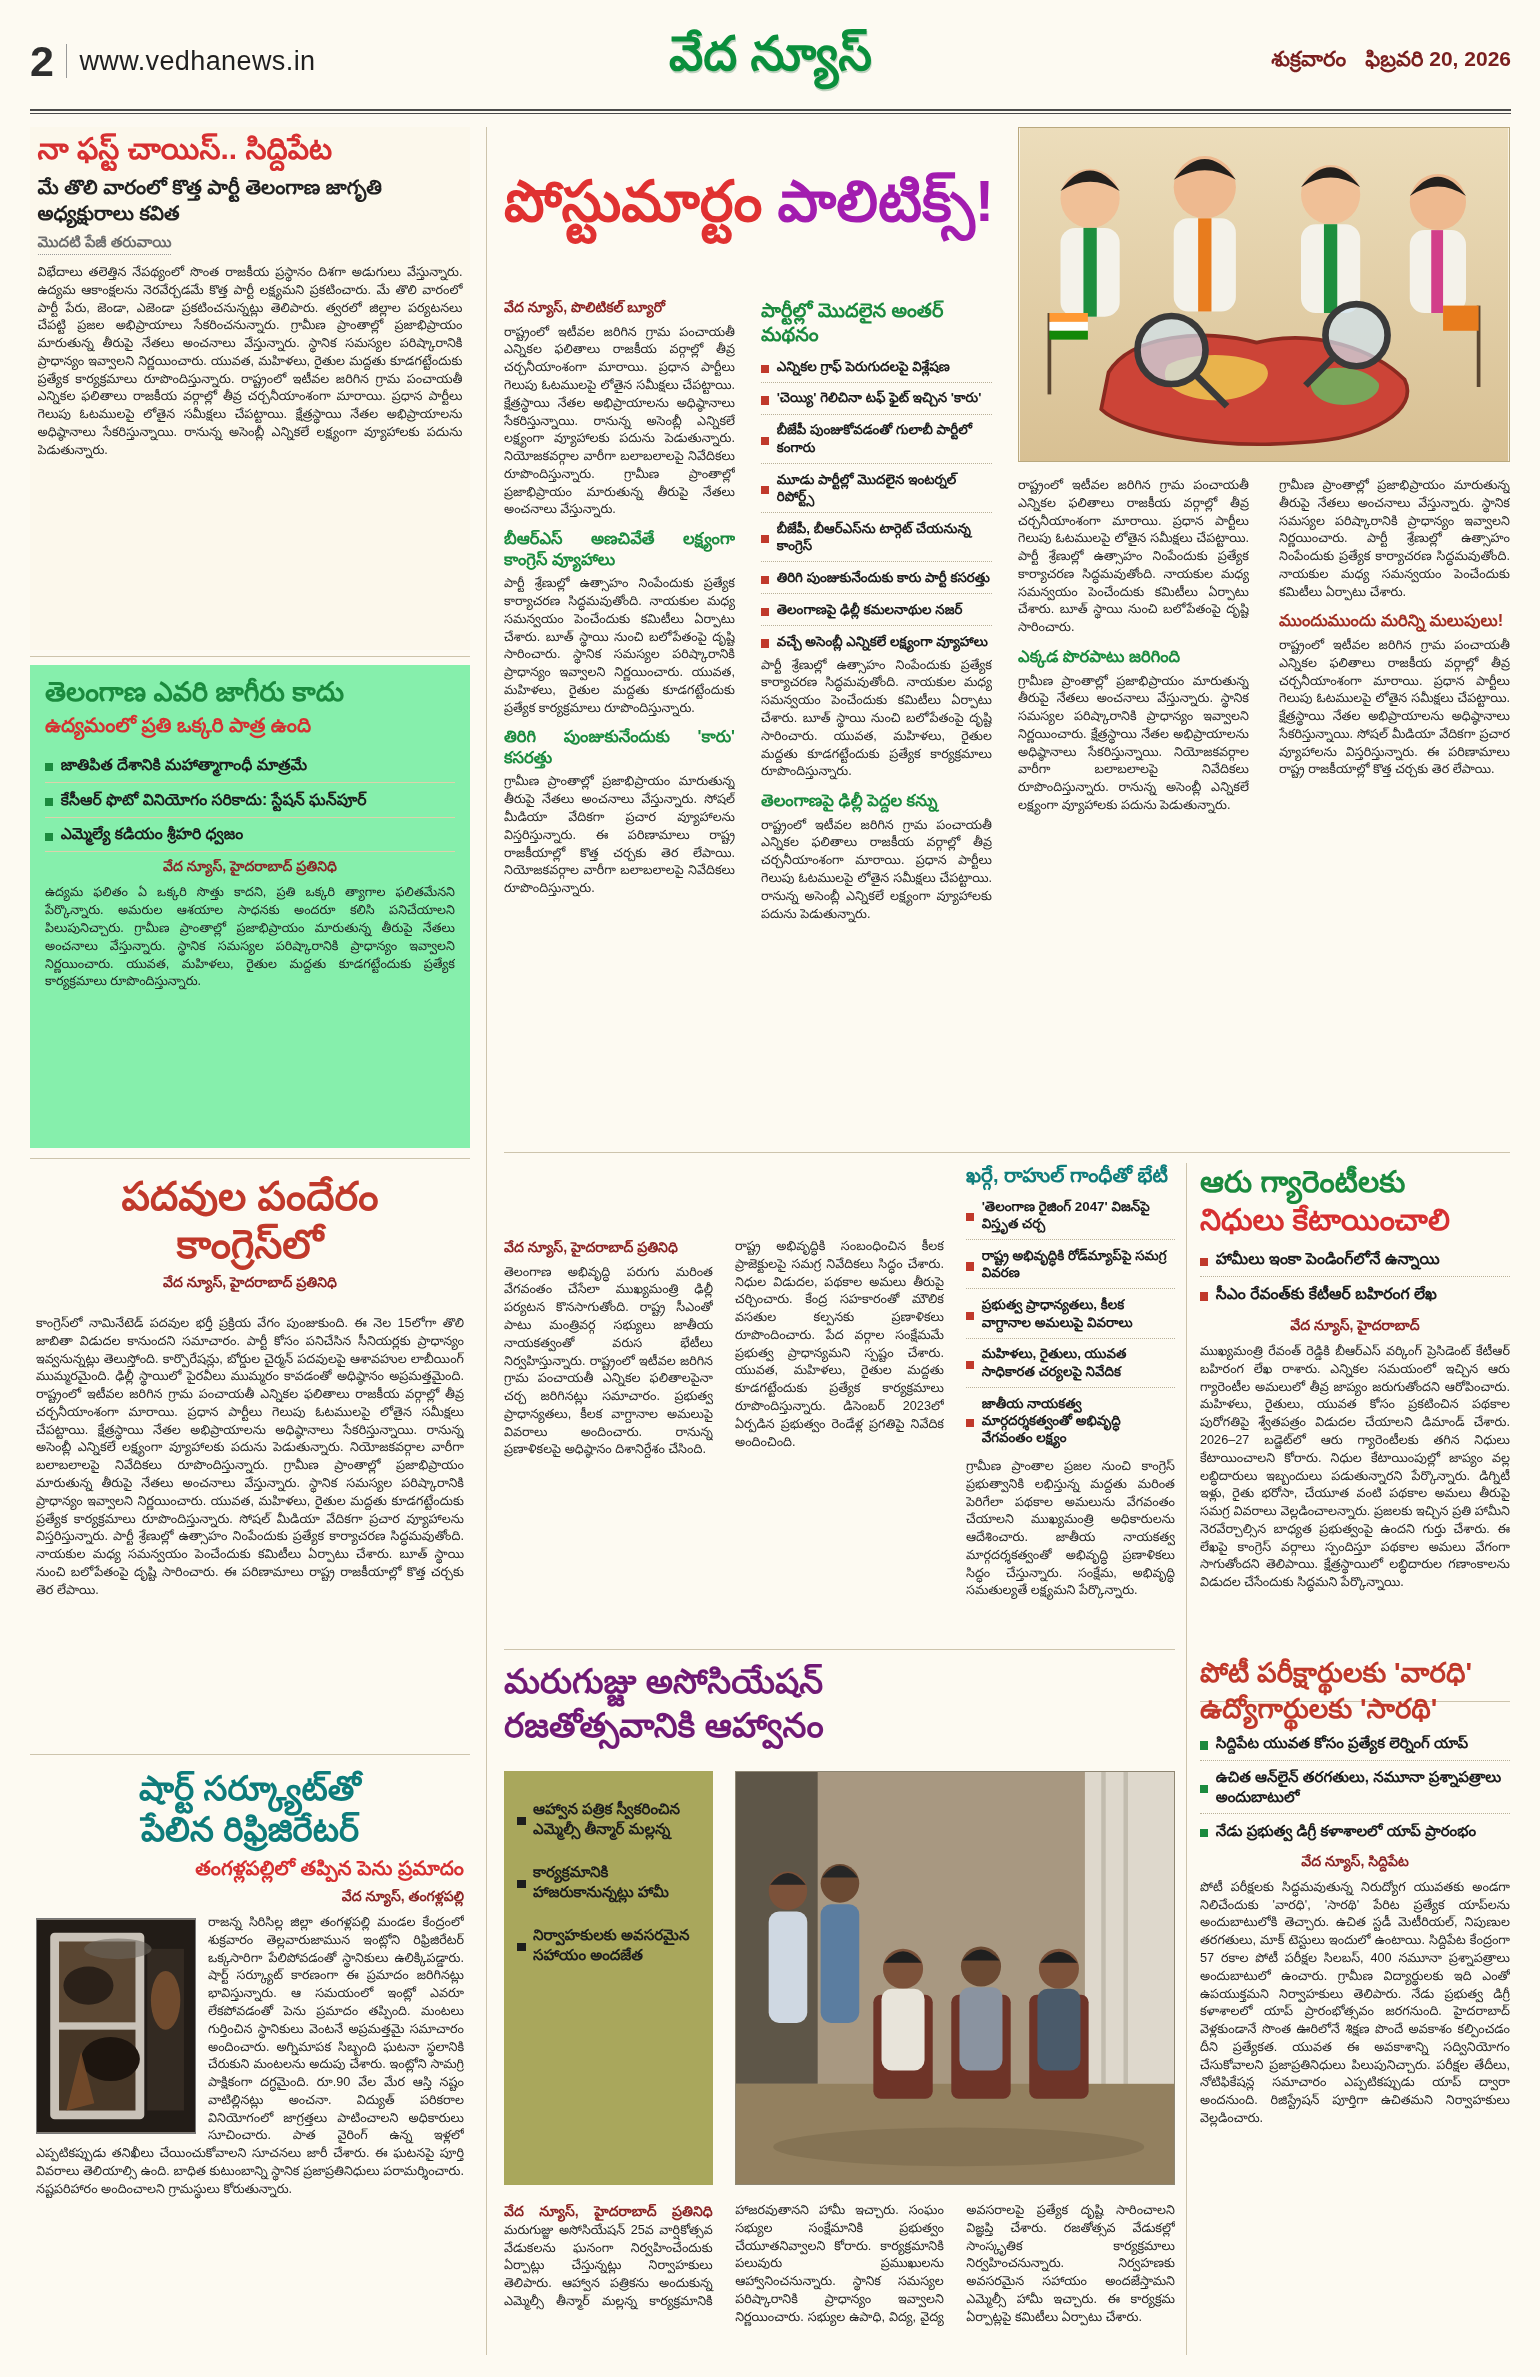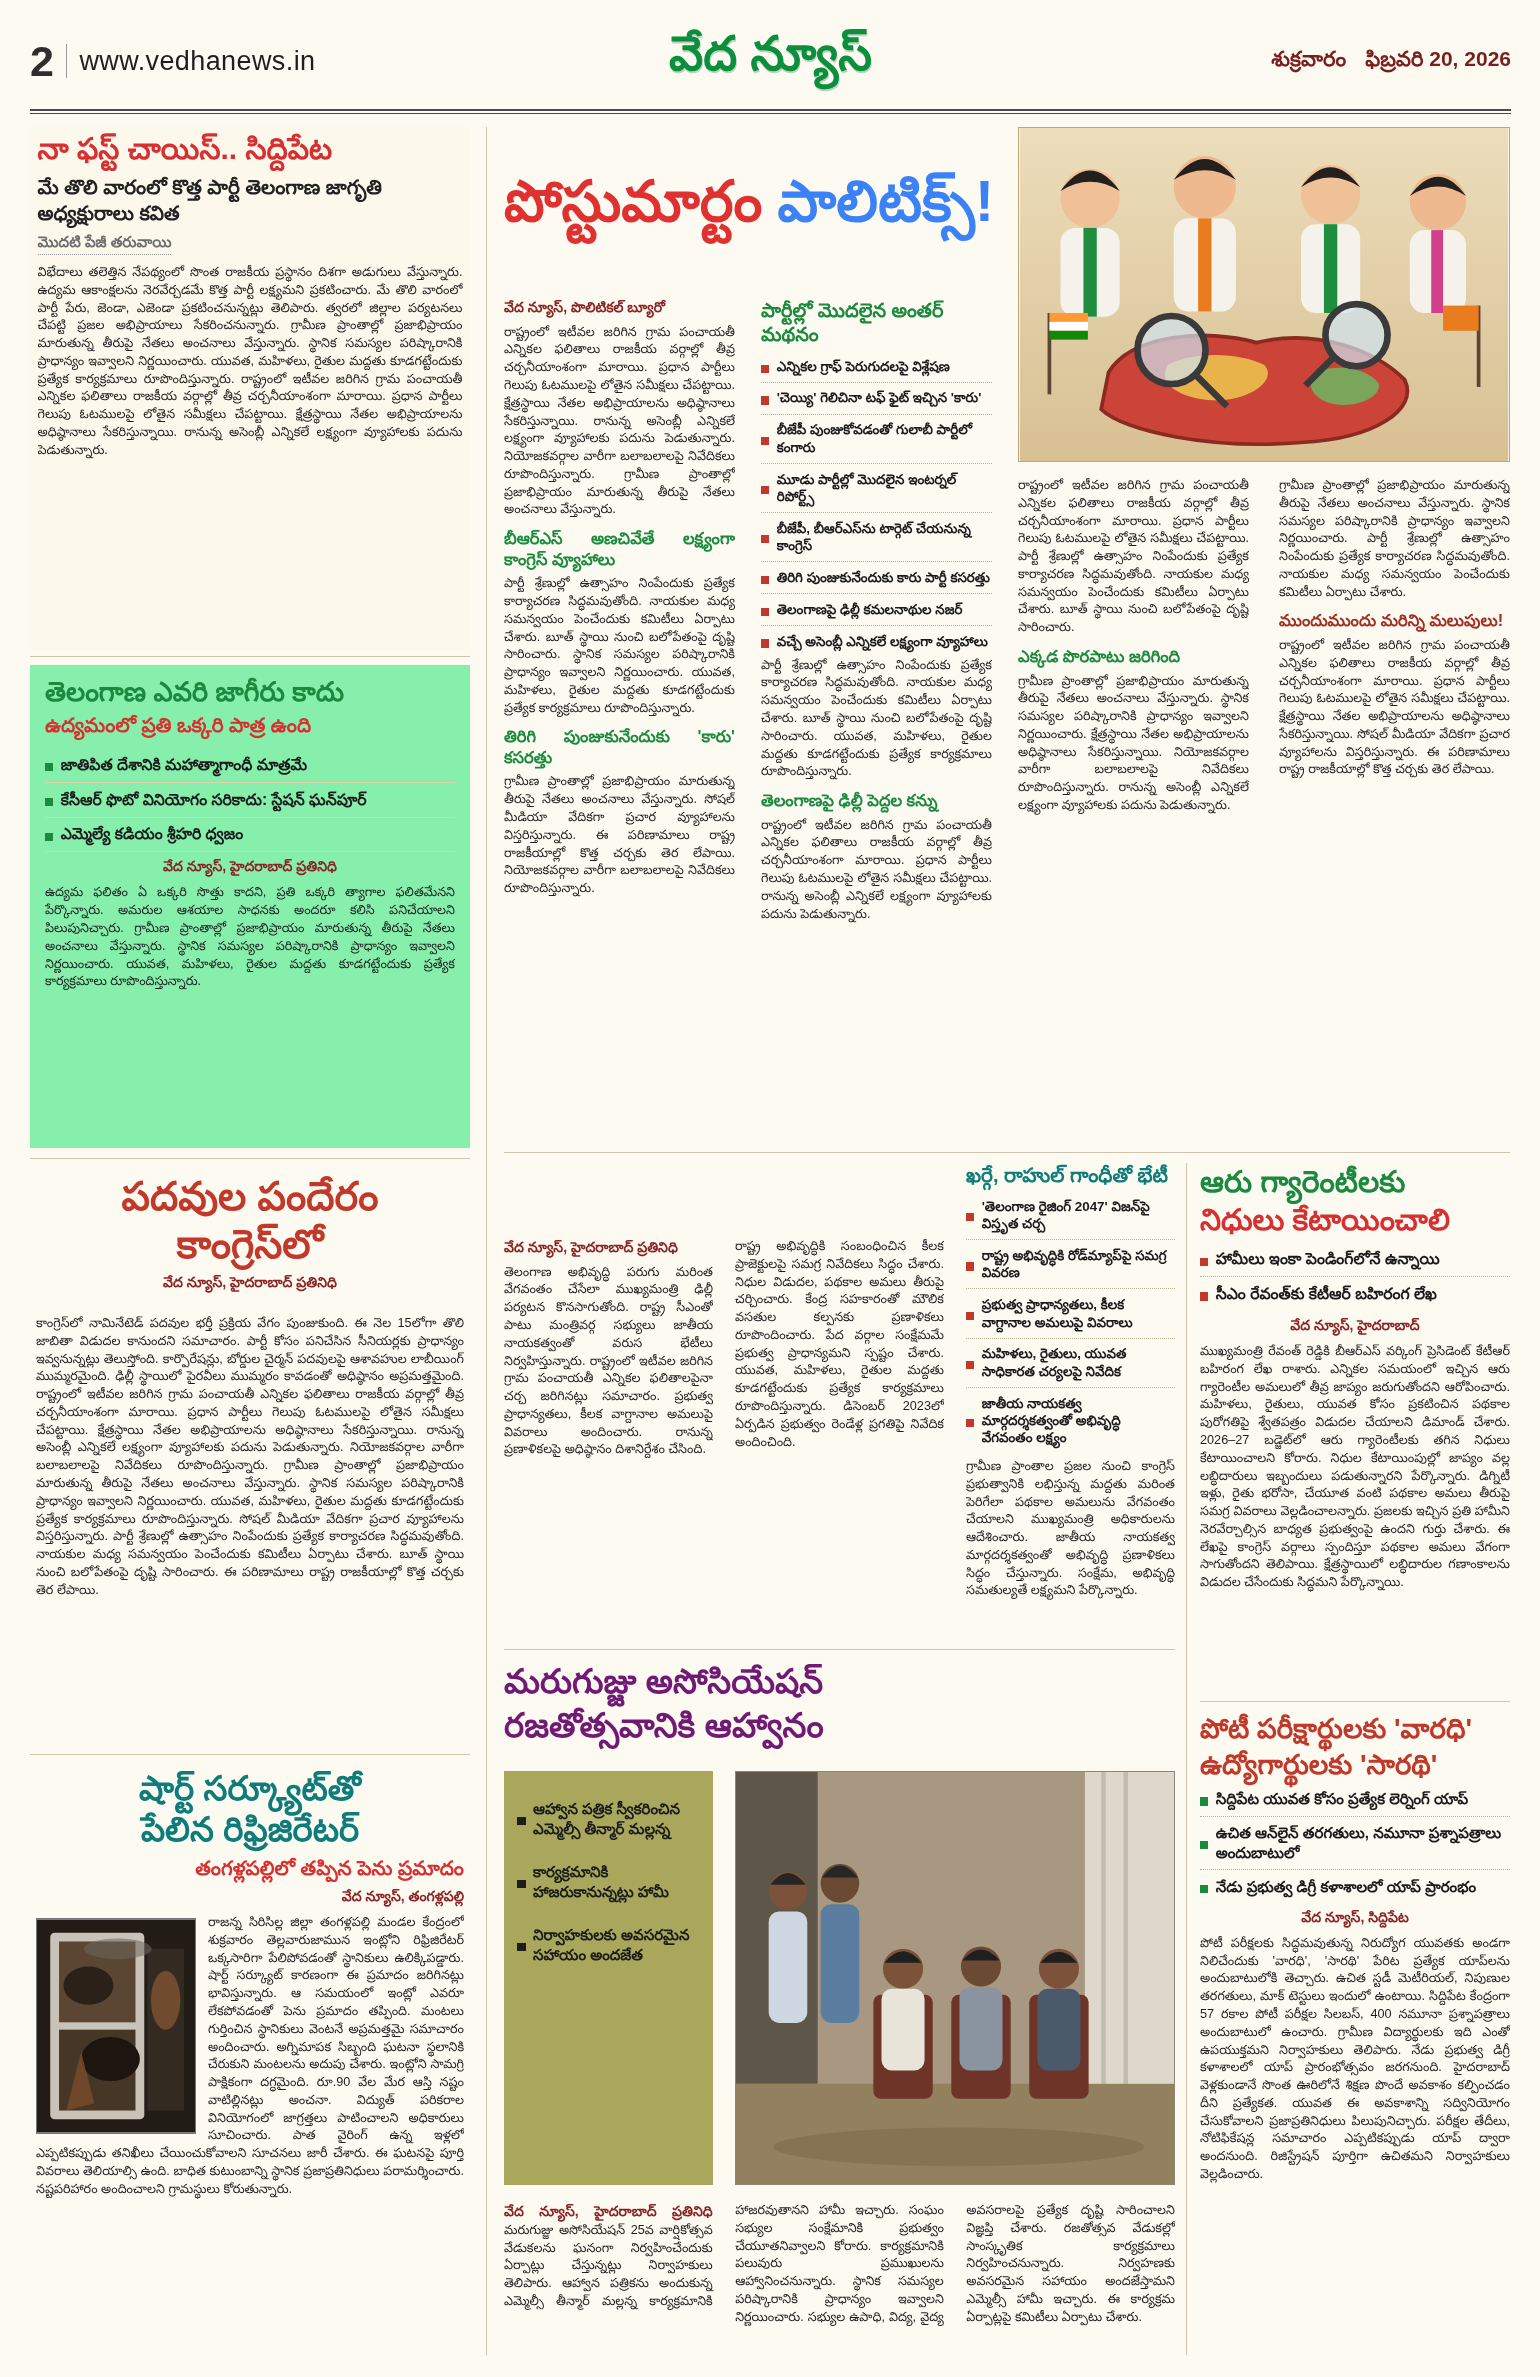--- a/index.html
+++ b/index.html
@@ -50,21 +50,21 @@
   #la4{top:1765px;height:589px;padding:3px 6px}
   .la4-hl{font-size:34px;font-weight:bold;color:#0e7c7b;text-align:center;line-height:1.2}
   .la4-sub{font-size:20px;font-weight:bold;color:#d63031;text-align:right;margin:7.5px 0 3px}
   .la4-by{display:block;text-align:right;margin:3px 0 6px}
   #la4 .body{height:417px}
   .fridge{float:left;margin:3.7px 12px 4.5px 0;border:0.7px solid #777}
   
   #main-article{left:504px;top:127px;width:1006px;height:1014px}
   .m-image{position:absolute;left:514px;top:0;width:492px;height:335px;border:0.7px solid #b9a87e}
   .m-hl{position:absolute;left:0;top:46px;white-space:nowrap;font-weight:bold;font-size:57px;line-height:1}
-  .m-hl .red{color:#e03131}.m-hl .dark{color:#3b82f6;margin-left:15px}
+  .m-hl .red{color:#e03131}.m-hl .dark{color:#a21caf;margin-left:15px}
   .mcol{position:absolute;overflow:hidden}
   #mcol1{left:0;top:171px;width:231px;height:838px}
   #mcol2{left:257px;top:171px;width:231px;height:838px}
   #mcol3{left:514px;top:350px;width:231px;height:660px}
   #mcol4{left:775px;top:350px;width:231px;height:660px}
   .m-boxtitle{color:#1b8a3e;font-weight:bold;font-size:19.4px;line-height:1.25;margin-bottom:4.5px}
   #mcol2 ul.blist li{font-size:13.4px}
   #mcol1 .byline{display:block;margin-bottom:6px}
   
   #delhi{left:504px;top:1163px;width:671px;height:481px}
@@ -84,21 +84,21 @@
   .as-photo{position:absolute;left:231px;top:112px;width:440px;height:414px;border:0.7px solid #8e8672}
   .as-body{position:absolute;left:0;top:543px;width:671px;height:149px;column-count:3;column-gap:22.4px;
            font-size:12.7px;line-height:1.4;text-align:justify;overflow:hidden}
   
   .rightcol{left:1200px;width:310px}
   #ra1{top:1163px;height:529px}
   .ra1-hl1{font-size:30px;font-weight:bold;color:#1b8a3e;line-height:1.25}
   .ra1-hl2{font-size:30px;font-weight:bold;color:#d63031;line-height:1.25;margin-bottom:4.5px}
   #ra1 ul.blist li{font-size:15.7px}
   #ra1 .body{height:320px}
-  #ra2{top:1711px;height:644px}
+  #ra2{top:1655px;height:644px}
   .ra2-hl{font-size:27.6px;font-weight:bold;color:#c0392b;line-height:1.3}
   #ra2 ul.blist li{font-size:15px}
   #ra2 .body{height:402px}
 </style>
 </head>
 <body>
 
 <div class="page">
 
   <header class="hdr">

